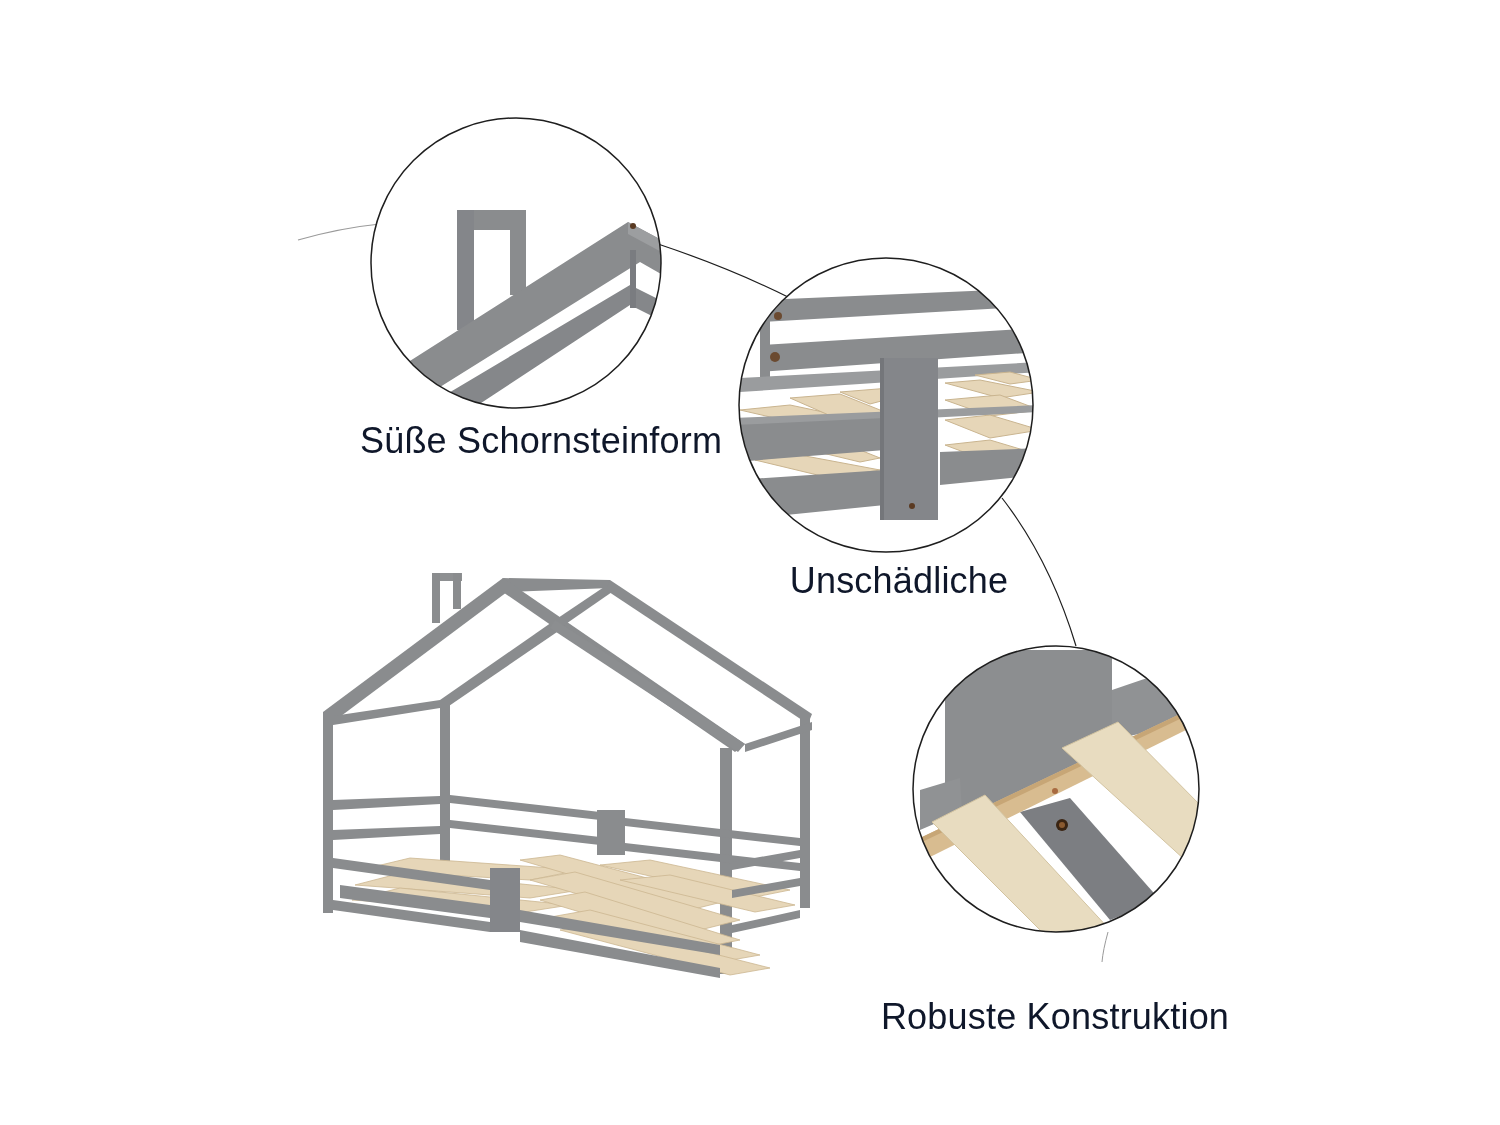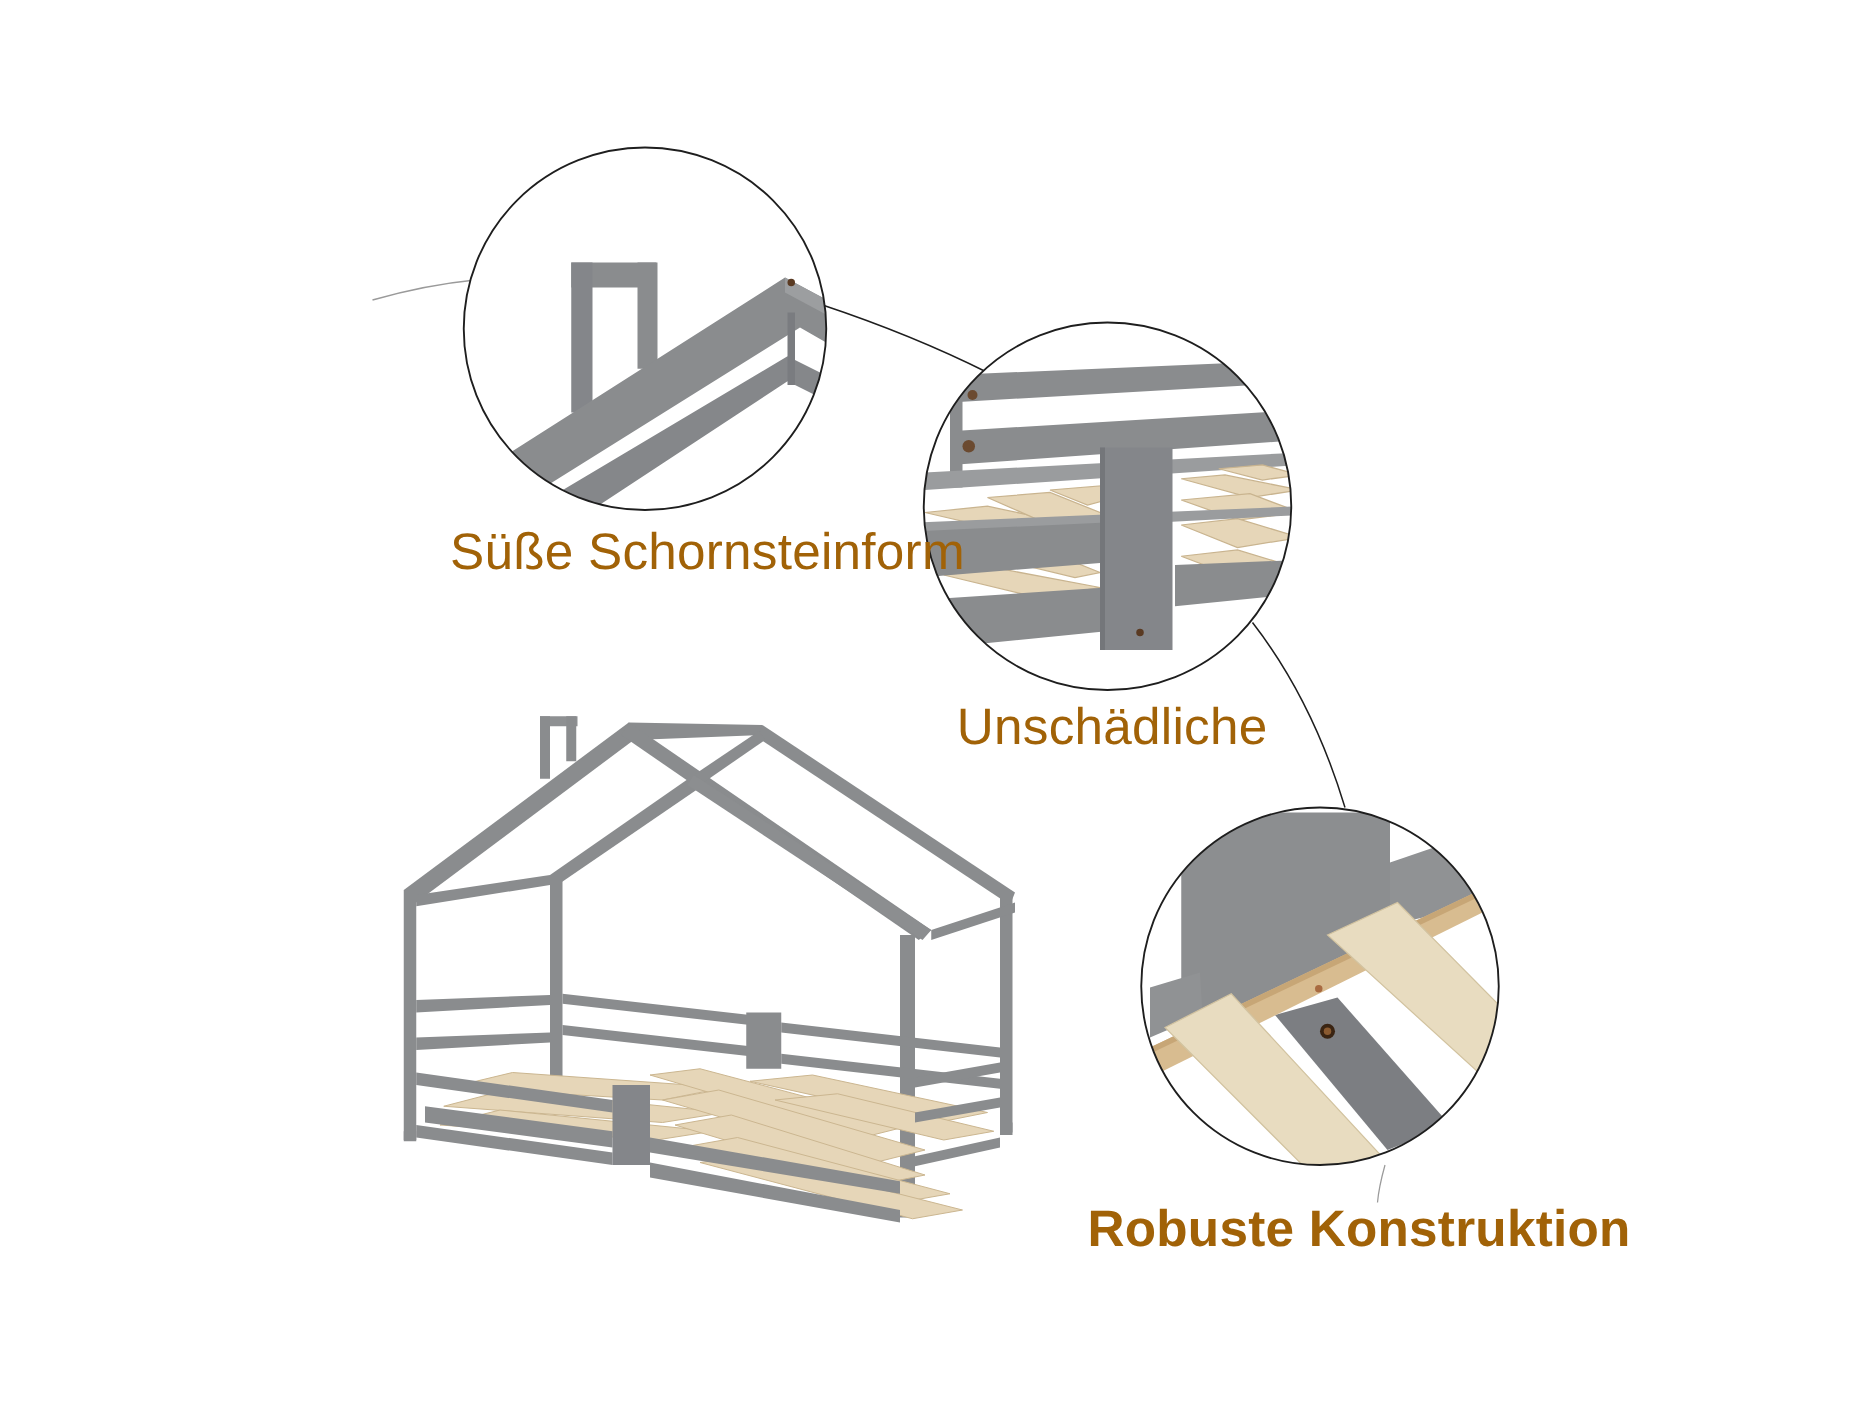--- a/index.html
+++ b/index.html
@@ -1,21 +1,21 @@
 <!DOCTYPE html>
 <html><head>
 <meta charset="utf-8">
 <style>
   html, body { margin: 0; padding: 0; background: #ffffff; }
   body { width: 1500px; height: 1125px; position: relative; overflow: hidden; font-family: "Liberation Sans", sans-serif; }
   .canvas { position: absolute; left: 0; top: 0; width: 1500px; height: 1125px; }
-  .caption { position: absolute; color: #a16207; font-size: 41px; line-height: 34px; text-align: center; white-space: nowrap; letter-spacing: 0.2px; }
+  .caption { position: absolute; color: #0f172a; font-size: 36px; line-height: 34px; text-align: center; white-space: nowrap; letter-spacing: 0.2px; }
   .cap1 { left: 360px; top: 424px; width: 350px; }
-  .cap2 { left: 744px; top: 564px; width: 270px; text-align: right; }
-  .cap3 { left: 870px; top: 966px; width: 370px; font-weight: bold; }
+  .cap2 { left: 764px; top: 564px; width: 270px; }
+  .cap3 { left: 870px; top: 1000px; width: 370px; }
   svg { position: absolute; left: 0; top: 0; }
 </style>
 </head>
 <body>
 
 <div class="canvas">
 
 <svg width="1500" height="1125" viewBox="0 0 1500 1125">
   <defs>
     <clipPath id="c1">

